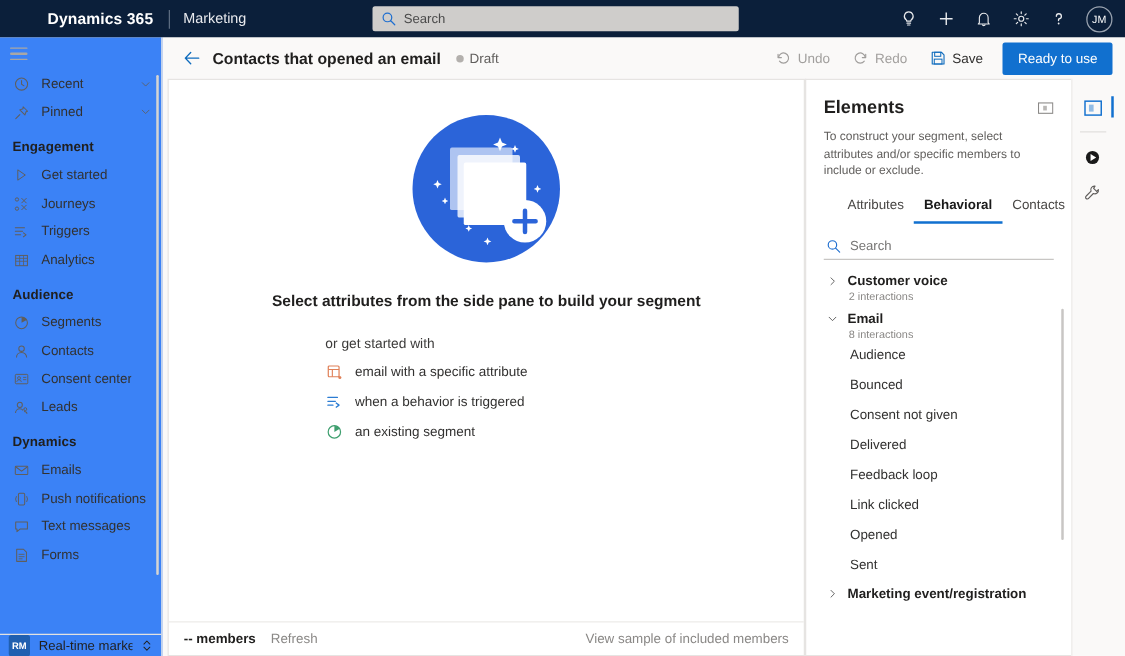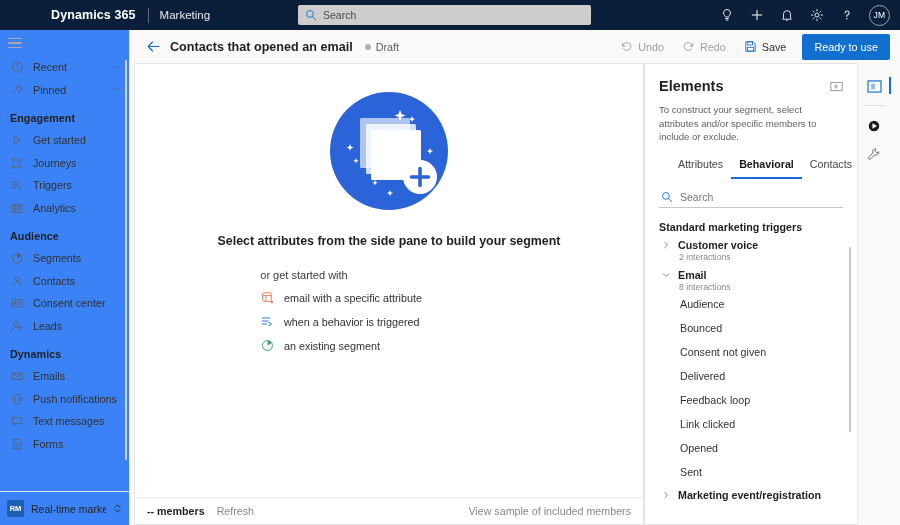--- a/index.html
+++ b/index.html
@@ -11,21 +11,21 @@
   }
   .app { position: relative; width: 900px; height: 525px; display: flex; flex-direction: column; }
 
   
   .topbar {
     height: 30px; background: #0b1f3a; flex: 0 0 30px;
     display: flex; align-items: center; color: #fff;
   }
   .brand {
     font-size: 12.5px; font-weight: bold; color: #fff;
-    padding-left: 51px; letter-spacing: .1px; text-align: center;
+    padding-left: 38px; letter-spacing: .1px; text-align: center;
   }
   .brand-div { width: 1px; height: 15px; background: #5b6b80; margin: 0 11px 0 12px; }
   .app-name { font-size: 11.5px; color: #e9eaee; font-weight: normal; }
   .topsearch {
     position: absolute; left: 298px; top: 5px; width: 293px; height: 20px;
     background: #cfcdcb; border-radius: 2px; display: flex; align-items: center;
     padding-left: 7px; gap: 6px;
   }
   .topsearch .ph { font-size: 10.5px; color: #4a4a4a; }
   .topicons { margin-left: auto; display: flex; align-items: center; gap: 0px; padding-right: 10px; }
@@ -61,21 +61,21 @@
     padding: 0 8px 0 10px; cursor: pointer; font-size: 10.7px; color: #323130;
   }
   .nav-ico { width: 14px; display: flex; align-items: center; justify-content: center; flex: 0 0 14px; color: #605e5c; }
   .nav-label { white-space: nowrap; overflow: hidden; }
   .nav-chev { margin-left: auto; color: #605e5c; display: flex; }
   .nav-head {
     font-size: 10.7px; font-weight: bold; color: #201f1e;
     padding: 11px 10px 5px 10px; letter-spacing: .1px;
   }
   .sb-bottom {
-    border-top: 1px solid #e4e2e0; height: 34px; display: flex; align-items: center;
+    border-top: 1px solid #e4e2e0; height: 18px; display: flex; align-items: center;
     gap: 7px; padding: 0 7px; cursor: pointer;
   }
   .rm-badge {
     width: 17px; height: 17px; background: #1f5fb0; color: #fff; font-size: 7.5px;
     font-weight: bold; display: flex; align-items: center; justify-content: center; border-radius: 2px;
     flex: 0 0 17px;
   }
   .rm-label { font-size: 10.5px; color: #201f1e; white-space: nowrap; overflow: hidden; }
 
   
@@ -548,21 +548,20 @@
             <svg width="12" height="12" viewBox="0 0 16 16">
               <circle cx="6.6" cy="6.6" r="4.5" fill="none" stroke="#1f6fd0" stroke-width="1.25"></circle>
               <line x1="10" y1="10" x2="14.3" y2="14.3" stroke="#1f6fd0" stroke-width="1.25" stroke-linecap="round"></line>
             </svg>
             <span class="ph">Search</span>
           </div>
 
           <div class="el-list">
             <div class="el-scrollbar"></div>
 
-            <div class="el-group-head">Standard marketing triggers</div>
 
             <div class="el-node">
               <div class="el-node-row">
                 <span class="chev">
                   <svg width="8" height="8" viewBox="0 0 16 16">
                       <path d="M5.6 2.6L11 8l-5.4 5.4" fill="none" stroke="#4a4a4a" stroke-width="1.35" stroke-linecap="round" stroke-linejoin="round"></path>
                     </svg>
                 </span>
                 <span class="el-node-lbl">Customer voice</span>
               </div>

